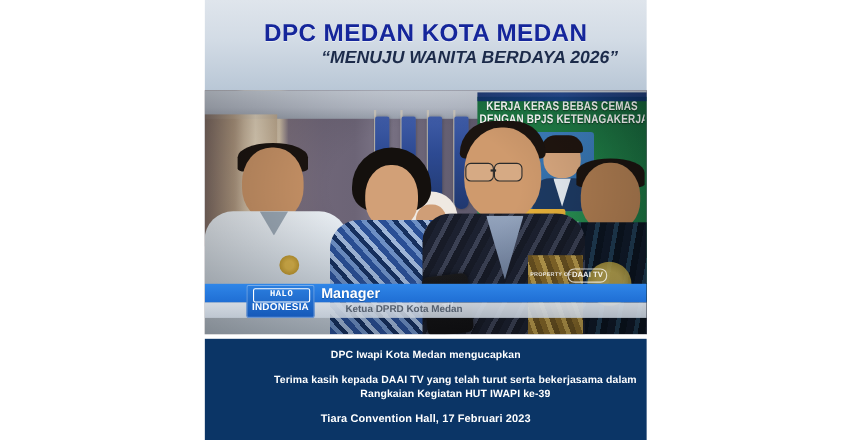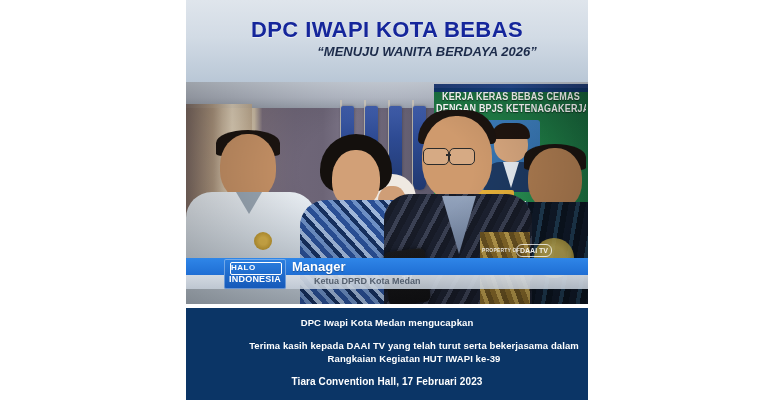--- a/index.html
+++ b/index.html
@@ -47,21 +47,21 @@
     letter-spacing: 0.4px;
     color: #15269b;
     font-family: "Liberation Sans", sans-serif;
     text-shadow: 0 1px 0 rgba(255,255,255,0.55);
   }
   .header-sub {
     position: absolute;
     left: 0; top: 44px;
     width: 482px;
     text-align: center;
-    font-size: 13px;
+    font-size: 16px;
     font-weight: bold;
     font-style: italic;
     color: #1c2b4a;
     font-family: "Liberation Sans", sans-serif;
   }
 
   
   .video {
     position: absolute;
     left: 0;
@@ -313,22 +313,22 @@
   .lt-logo {
     position: absolute; left: 38px; top: 1px; width: 62px; height: 30px;
     background: linear-gradient(180deg,#2b7fe0 0%, #1558b8 100%);
     border-radius: 2px;
     box-shadow: 0 0 0 1px rgba(255,255,255,.35) inset;
   }
   .lt-halo {
     position: absolute; left: 6px; top: 3px; width: 50px; height: 11px;
     border: 1.4px solid #ffffff; border-radius: 2px;
     color: #ffffff; font-size: 8px; font-weight: bold; line-height: 9px;
-    text-align: left; letter-spacing: .5px;
-    font-family: Liberation Sans, sans-serif;
+    text-align: center; letter-spacing: .5px;
+    font-family: Liberation Mono, monospace;
   }
   .lt-indo {
     position: absolute; left: 2px; top: 15px; width: 58px;
     color: #ffffff; font-size: 9px; font-weight: bold; line-height: 11px;
     text-align: center; letter-spacing: .2px;
     font-family: "Liberation Sans", sans-serif;
   }
   .lt-name {
     position: absolute; left: 106px; top: 1px;
     color: #ffffff; font-size: 13px; font-weight: bold;
@@ -384,21 +384,21 @@
   .f3 { top: 68px; font-size: 10px; }
 </style>
 </head>
 <body>
 
 <div id="page">
 
   <div class="card">
 
     <div class="header">
-      <div class="header-title">DPC IWAPI KOTA BEBAS</div>
+      <div class="header-title">DPC MEDAN KOTA MEDAN</div>
       <div class="header-sub">“MENUJU WANITA BERDAYA 2026”</div>
     </div>
 
     <div class="video">
 
       <div class="room-wall"></div>
       <div class="room-ceil"></div>
       <div class="room-panel-a"></div>
 
       <div class="flagrow">

